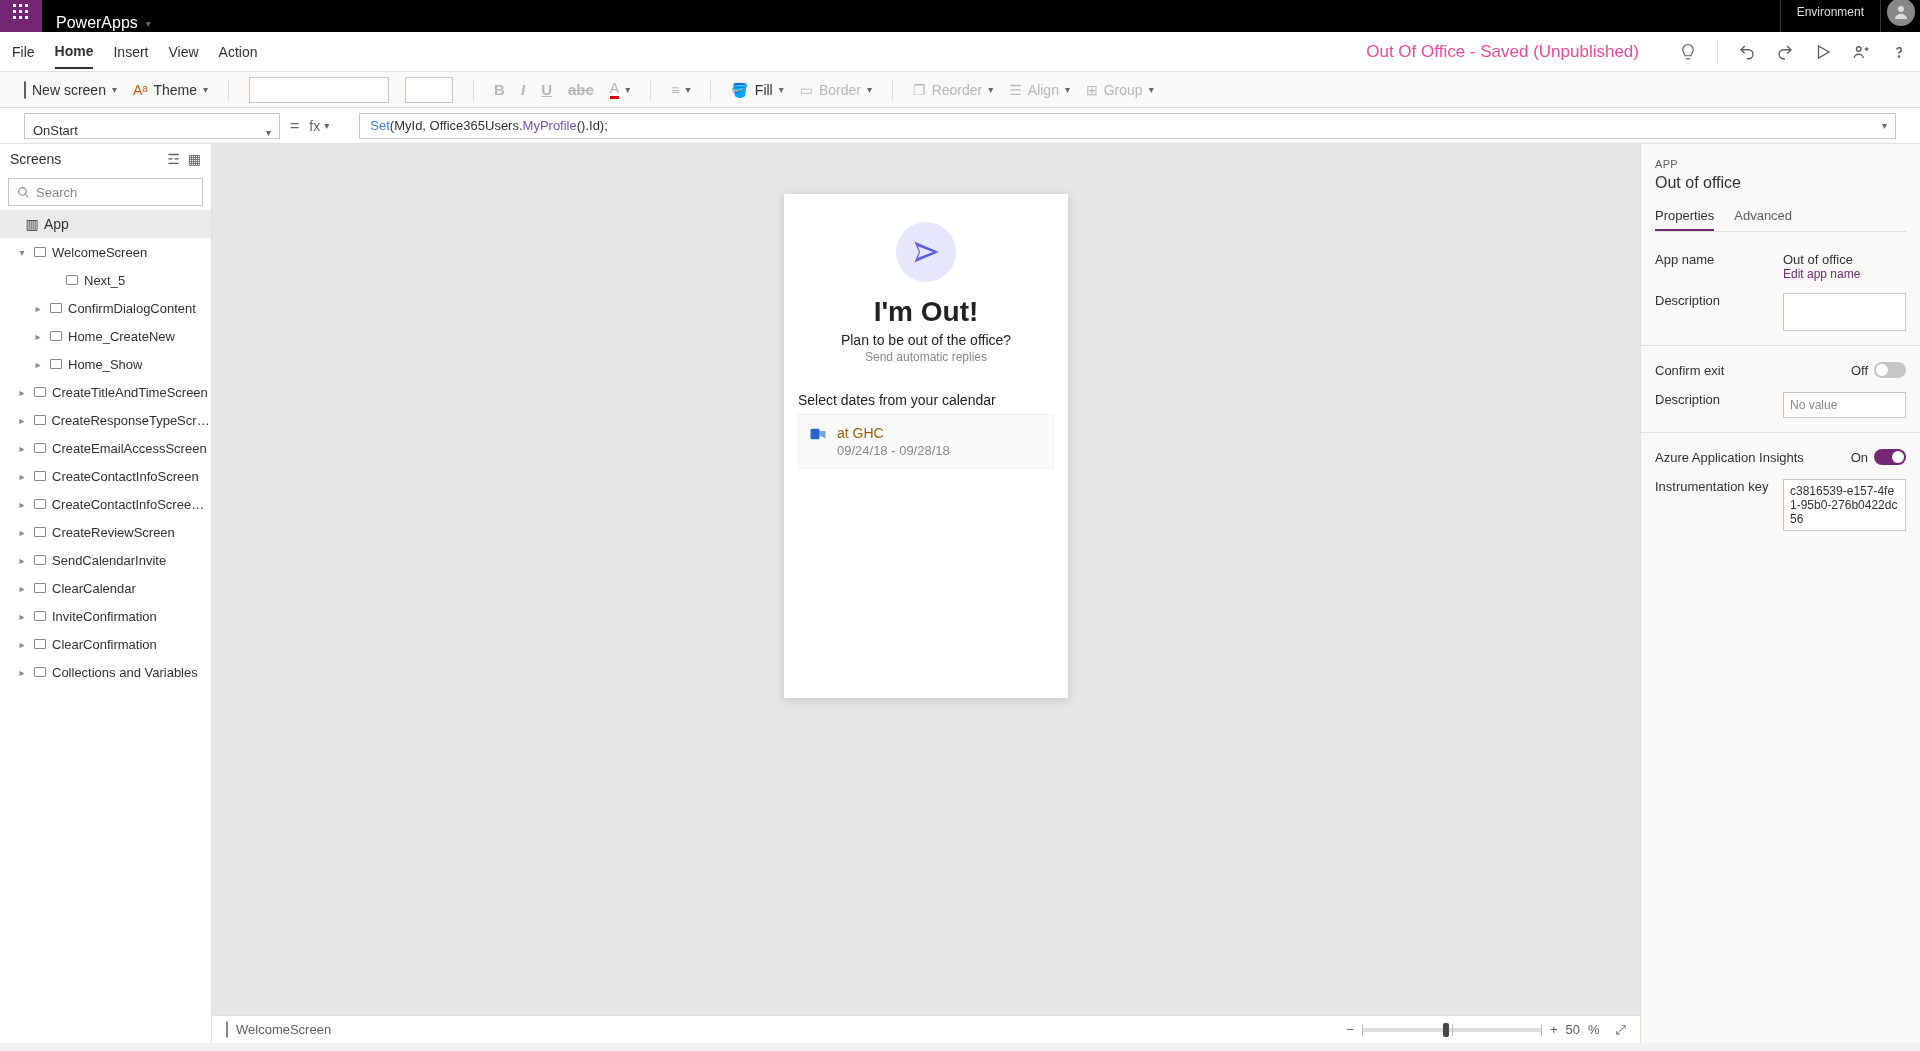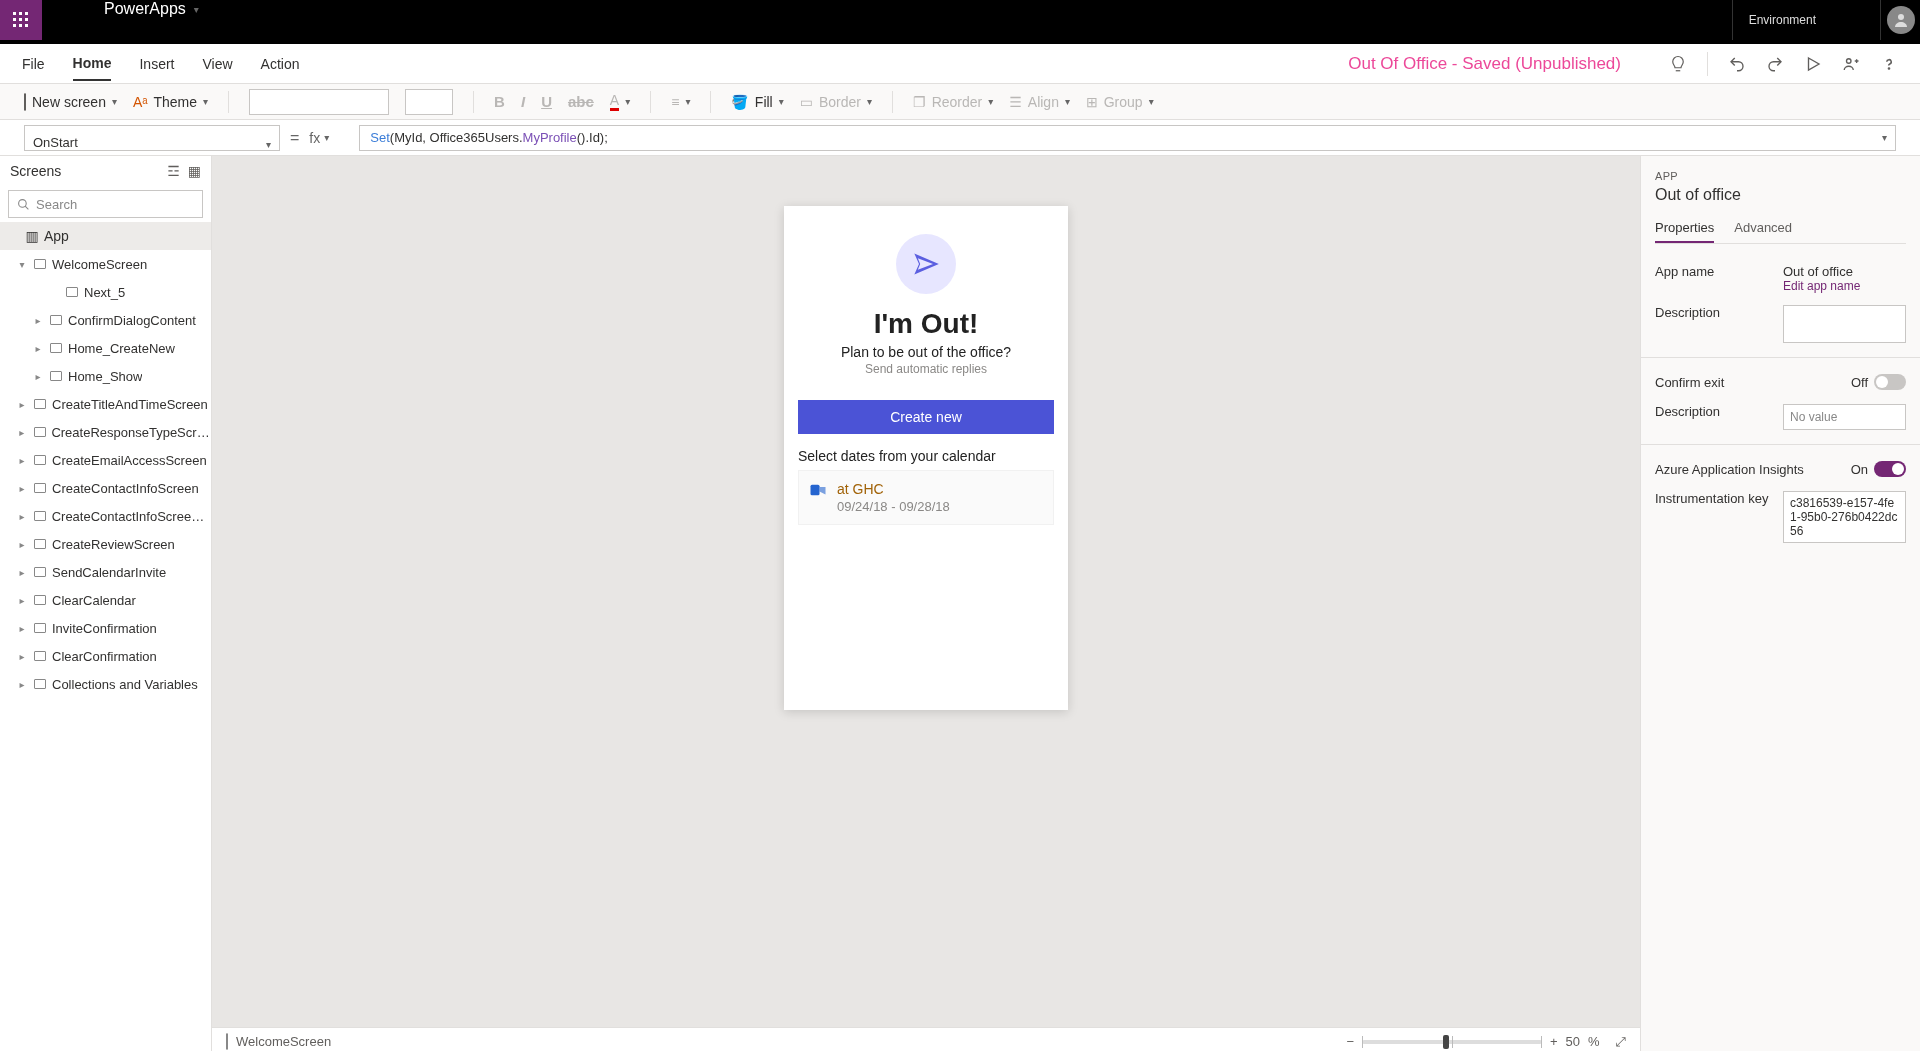--- a/index.html
+++ b/index.html
@@ -1,27 +1,27 @@
 <!DOCTYPE html>
 <html><head>
 <meta charset="utf-8">
 <style>
 * { margin: 0; padding: 0; box-sizing: border-box; font-family: "Segoe UI", Arial, sans-serif; }
 body { width: 1920px; height: 1051px; overflow: hidden; background: #f3f2f1; color: #323130; font-size: 14px; }
 
 
-.topbar { height: 44px; background: #000; display: flex; align-items: flex-start; color: #fff; gap: 48px; }
+.topbar { height: 32px; background: #000; display: flex; align-items: flex-end; color: #fff; }
 .waffle { width: 42px; height: 40px; background: #742774; display: flex; align-items: center; justify-content: center; }
 .brand { padding: 0 14px; font-size: 16px; display: flex; align-items: center; gap: 8px; }
 .top-env { margin-left: auto; height: 40px; padding: 0 16px; border-left: 1px solid #333; display: flex; align-items: center; font-size: 12px; color: #ddd; }
 .avatar { width: 40px; height: 40px; border-left: 1px solid #333; display: flex; align-items: center; justify-content: center; }
 .avatar-circle { width: 28px; height: 28px; border-radius: 50%; background: #888; display:flex; align-items:center; justify-content:center; }
 
 
-.menubar { height: 40px; background: #fff; border-bottom: 1px solid #e1dfdd; display: flex; align-items: center; padding: 0 22px; gap: 28px; }
+.menubar { height: 40px; background: #fff; border-bottom: 1px solid #e1dfdd; display: flex; align-items: center; padding: 0 12px; gap: 20px; }
 .menubar .spacer { flex: 1; }
 .menu-item { font-size: 14px; color: #323130; padding: 8px 0; cursor: pointer; }
 .menu-item.active { font-weight: 600; border-bottom: 2px solid #333; }
 .status-text { font-size: 17px; color: #ec4899; }
 .icon-row { display: flex; align-items: center; gap: 20px; margin-left: 20px; }
 .icon-row .sep { width: 1px; height: 24px; background: #e1dfdd; }
 .ico16 { width: 18px; height: 18px; color: #605e5c; }
 
 
 .ribbon { height: 36px; background: #faf9f8; border-bottom: 1px solid #e1dfdd; display: flex; align-items: center; padding: 0 24px; gap: 16px; font-size: 14px; }
@@ -387,23 +387,20 @@
         <div class="phone-hero">
           <div class="send-circle">
             <svg width="28" height="28" viewBox="0 0 24 24" fill="currentColor">
                 <path d="M2 21l21-9L2 3l4 9-4 9zm5-9l-2-5 13 5-13 5 2-5z"></path>
               </svg>
           </div>
           <div class="phone-title">I'm Out!</div>
           <div class="phone-sub1">Plan to be out of the office?</div>
           <div class="phone-sub2">Send automatic replies</div>
         </div>
-        <div class="create-btn">
-          <span>Create new</span>
-        </div>
         <div class="section-label">Select dates from your calendar</div>
         <div class="cal-item">
           <div class="cal-ico">
             <svg width="18" height="18" viewBox="0 0 24 24" fill="currentColor">
                 <rect x="2" y="5" width="12" height="14" rx="2"></rect>
                 <path d="M14 8h8v10l-8-4z" opacity="0.6"></path>
               </svg>
           </div>
           <div>
             <div class="cal-title">at GHC</div>

